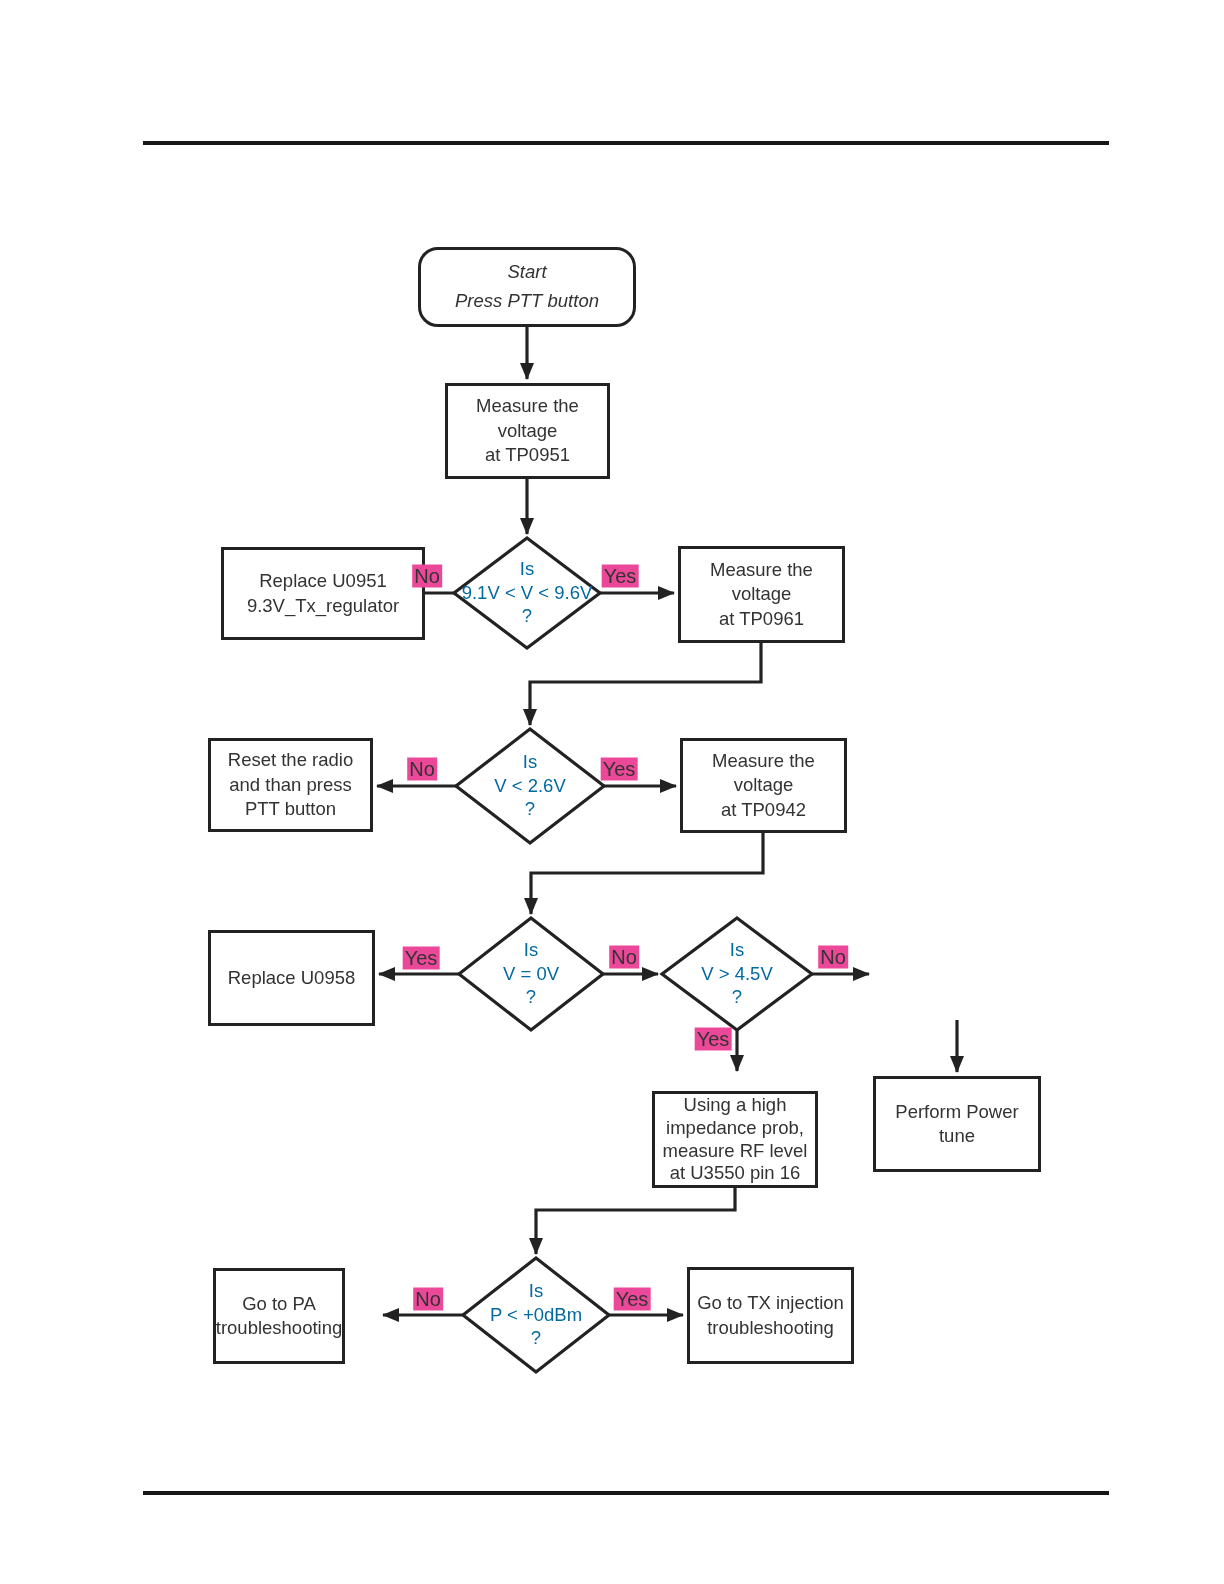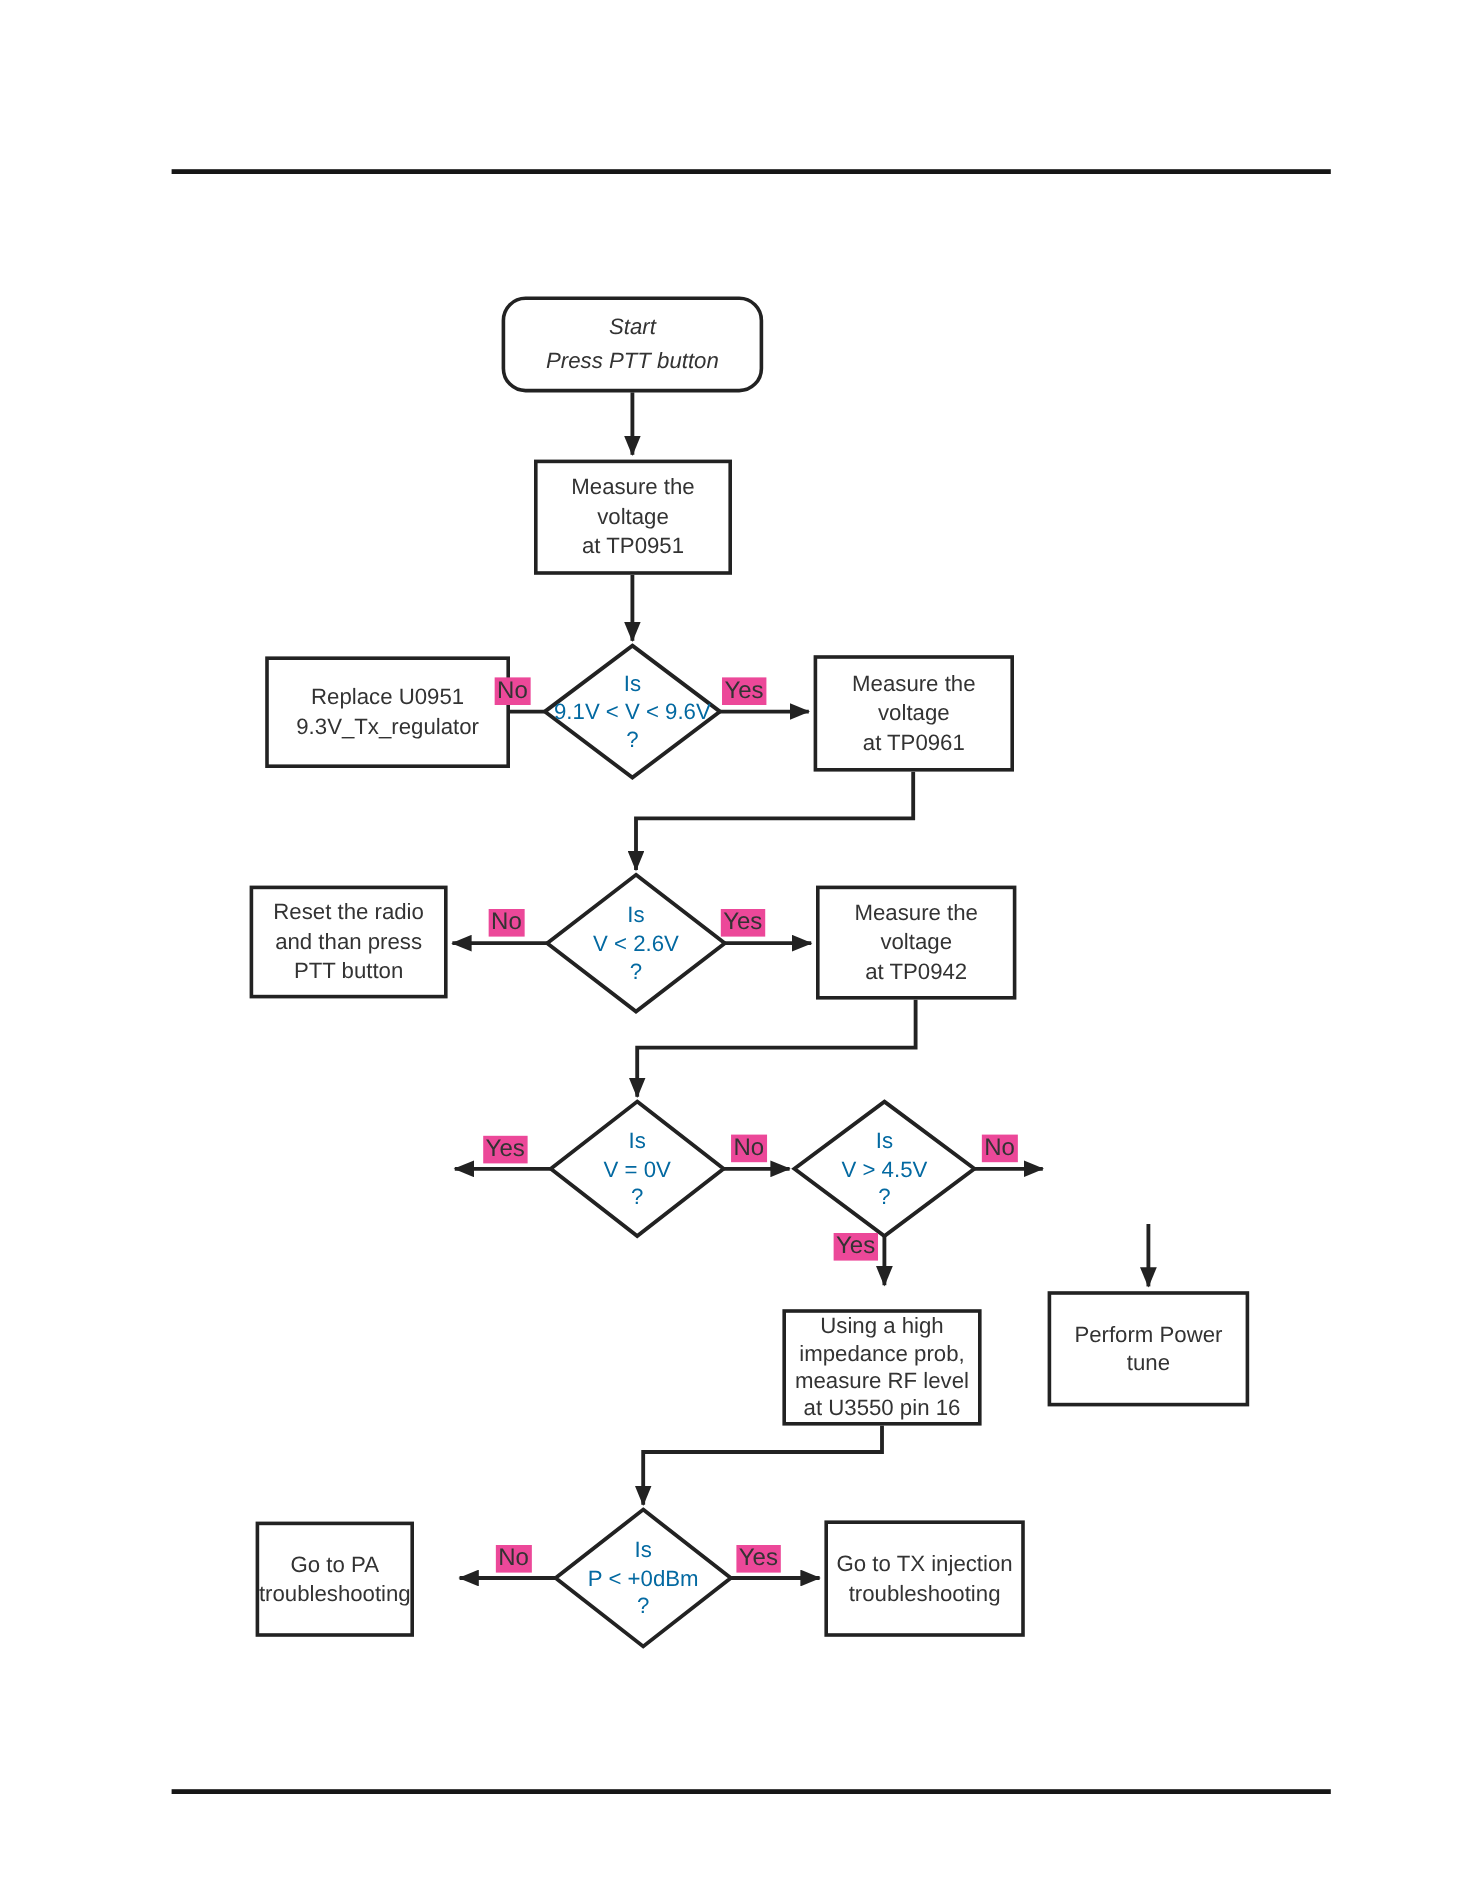--- a/index.html
+++ b/index.html
@@ -92,20 +92,21 @@
 at TP0961</div>
 
   <div class="node" style="left:208px;top:738px;width:165px;height:94px;">Reset the radio
 and than press
 PTT button</div>
 
   <div class="node" style="left:680px;top:738px;width:167px;height:95px;">Measure the
 voltage
 at TP0942</div>
 
+  <div class="node" style="left:208px;top:930px;width:167px;height:96px;">Replace U0958</div>
 
 
   <div class="node" style="left:873px;top:1076px;width:168px;height:96px;">Perform Power
 tune</div>
 
   <div class="node tight" style="left:652px;top:1075px;width:166px;height:97px;margin-top:16px;">Using a high
 impedance prob,
 measure RF level
 at U3550 pin 16</div>
 

